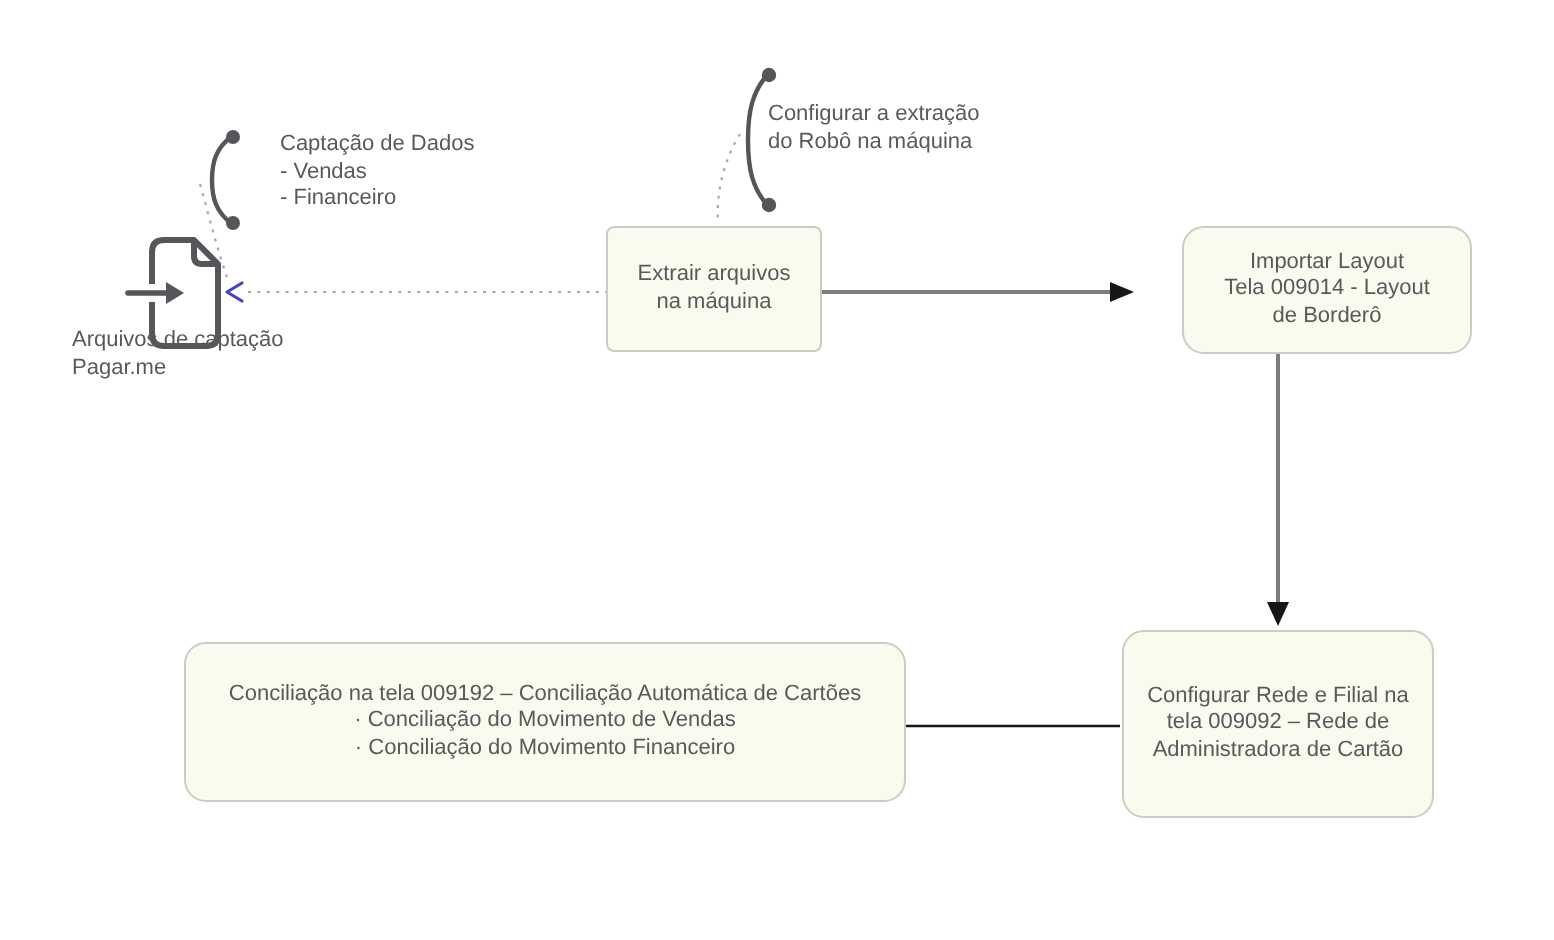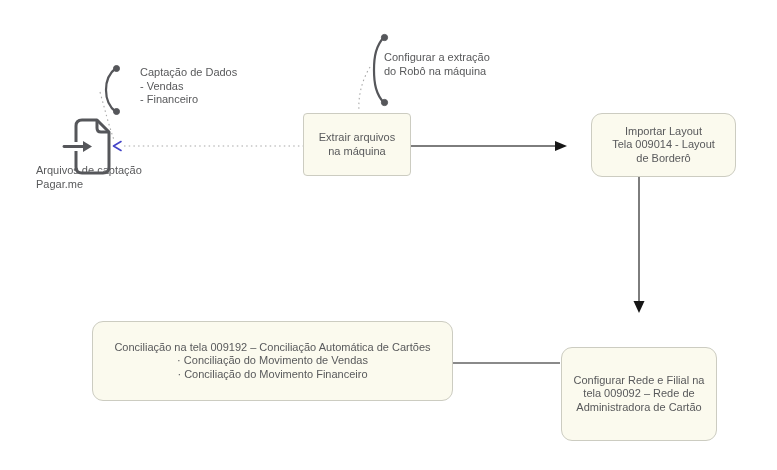--- a/index.html
+++ b/index.html
@@ -25,21 +25,21 @@
     padding:4px 6px;
   }
   .ann {
     position:absolute;
     font-size:11px; line-height:1.24;
     color:#58595b;
     white-space:pre-line;
   }
   #node-extrair    { left:303px; top:113px; width:108px; height:63px; border-radius:4px; }
   #node-importar   { left:567px; top:113px; width:145px; height:64px;margin-left:24px; }
-  #node-rede       { left:561px; top:315px; width:156px; height:94px;margin-top:32px; }
+  #node-rede       { left:561px; top:315px; width:156px; height:94px; }
   #node-conciliacao{ left:52px;  top:321px; width:361px; height:80px;margin-left:40px; }
   #ann-captacao    { left:140px; top:66px; }
   #ann-robo        { left:384px; top:51px; }
   #source-label    { left:36px;  top:164px; }
 </style>
 </head>
 <body>
 
 <div id="canvas">
 

